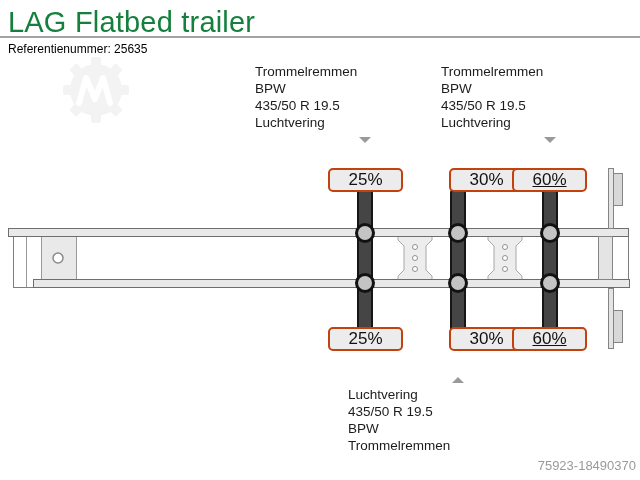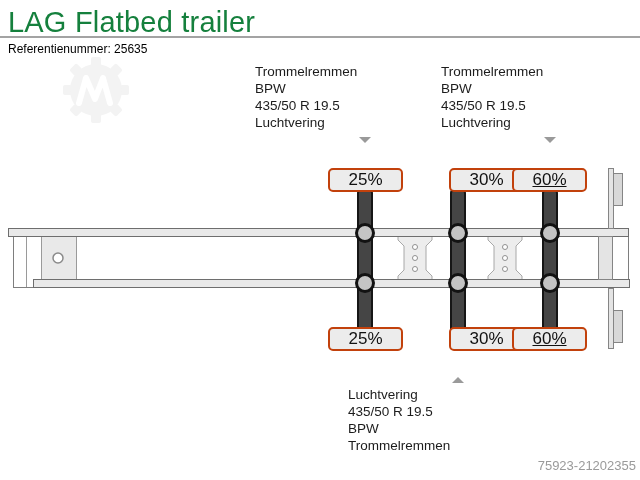--- a/index.html
+++ b/index.html
@@ -135,14 +135,14 @@
   <div class="hub hub-t hub-x3"></div>
   <div class="hub hub-b hub-x3"></div>
 
   <div class="pct pct-top pct-x1">25%</div>
   <div class="pct pct-top pct-x2">30%</div>
   <div class="pct pct-top pct-x3">60%</div>
   <div class="pct pct-bot pct-x1">25%</div>
   <div class="pct pct-bot pct-x2">30%</div>
   <div class="pct pct-bot pct-x3">60%</div>
 
-  <div class="listing-id">75923-21202355</div>
+  <div class="listing-id">75923-18490370</div>
 </div>
 
 </body></html>

